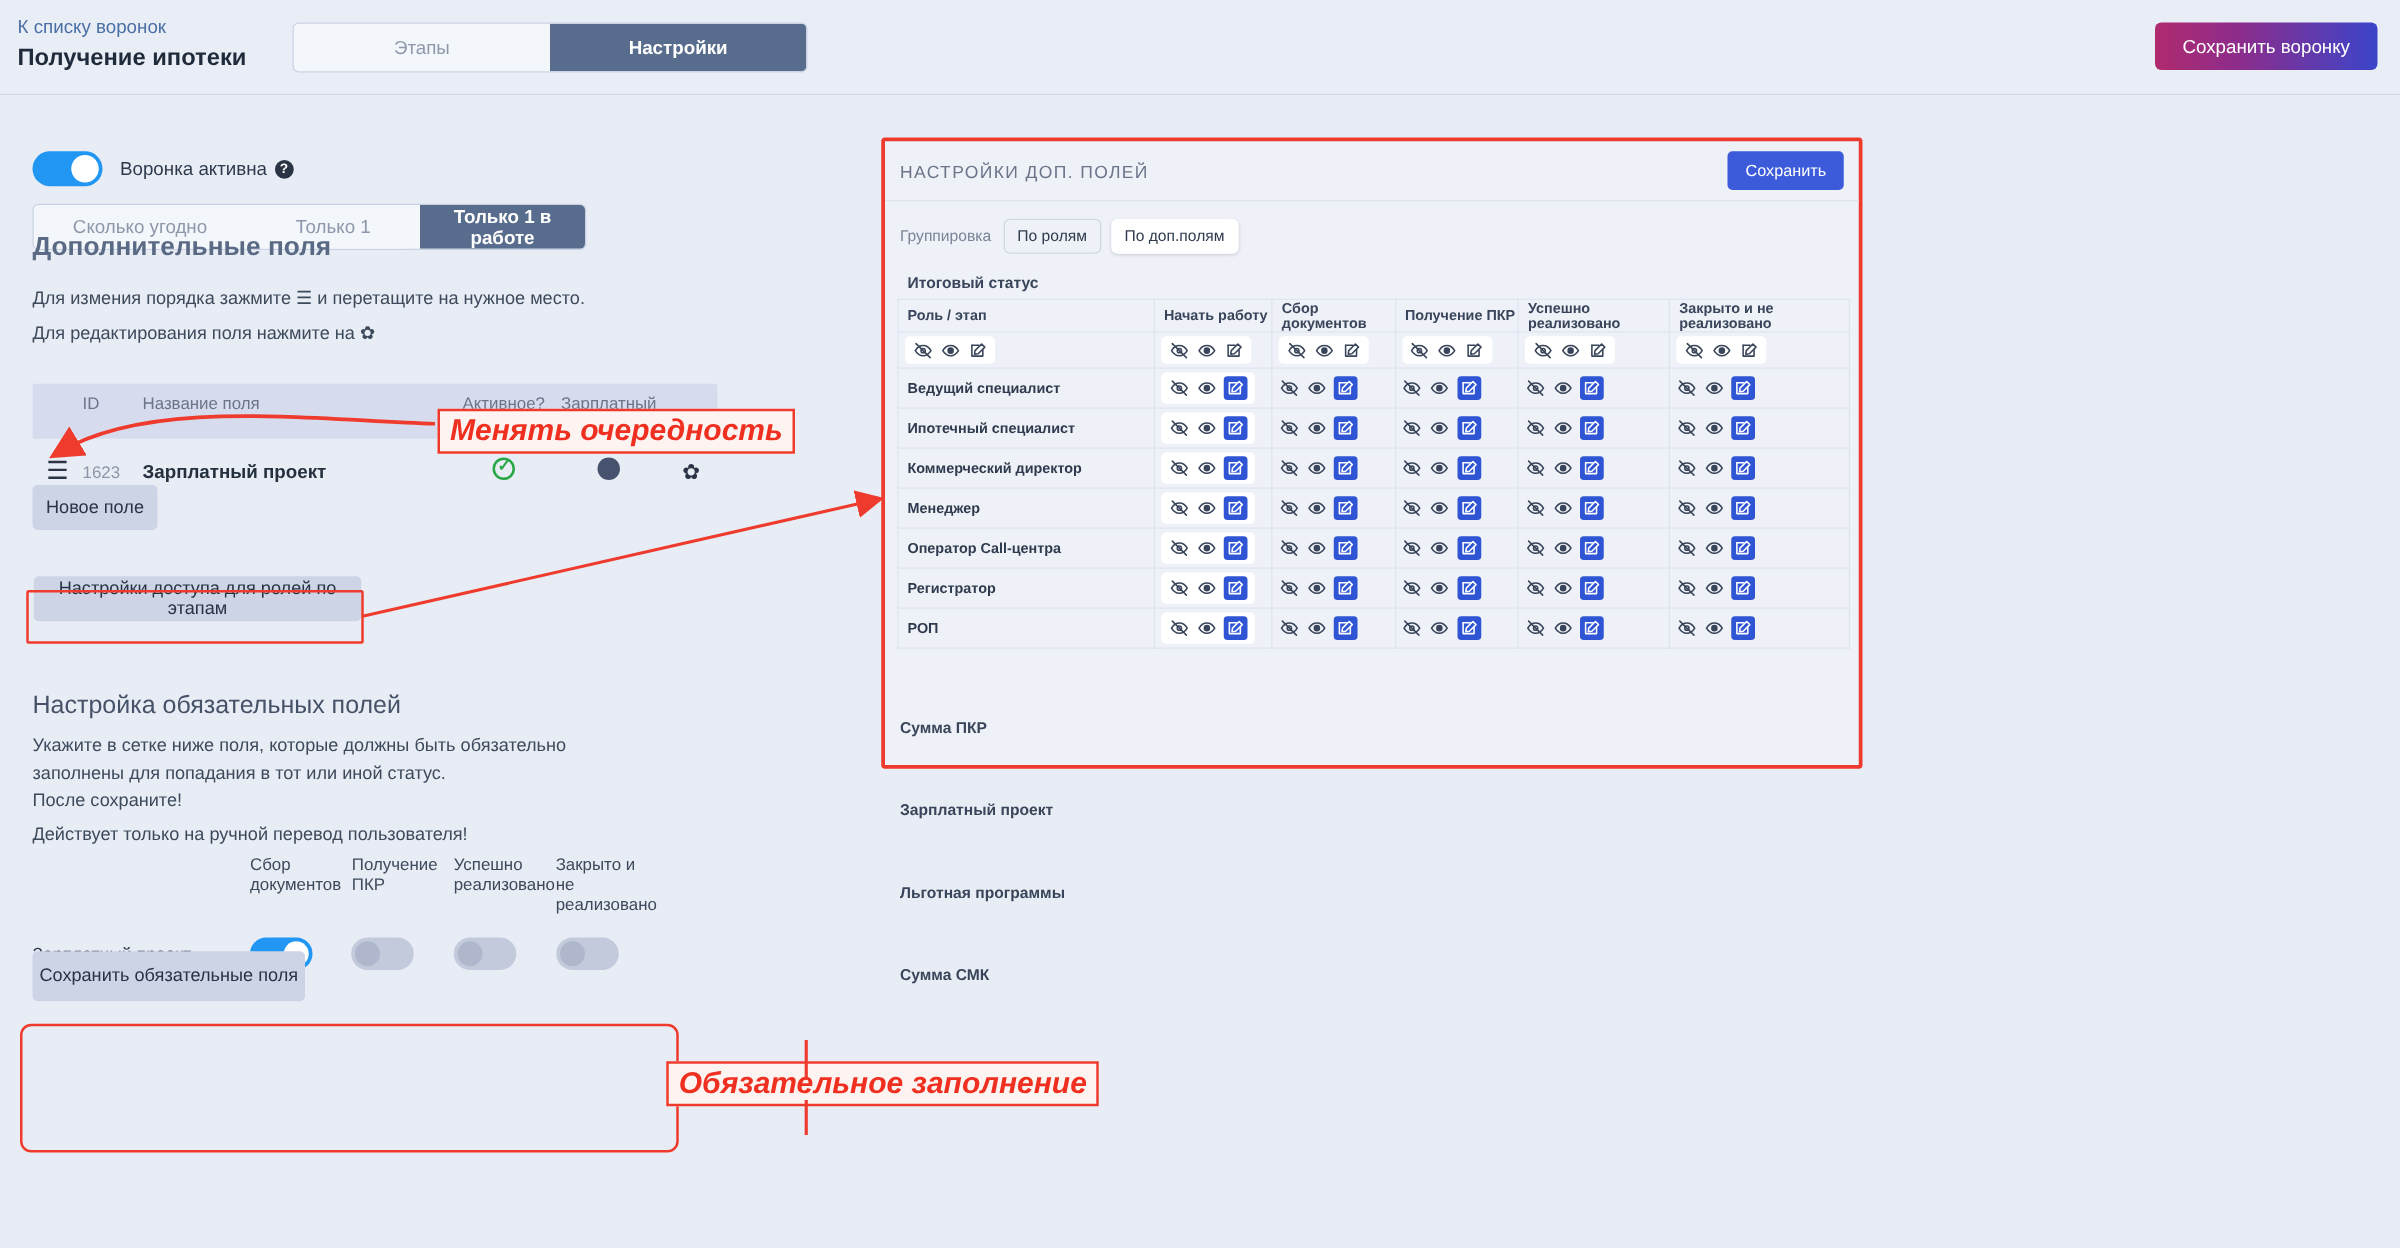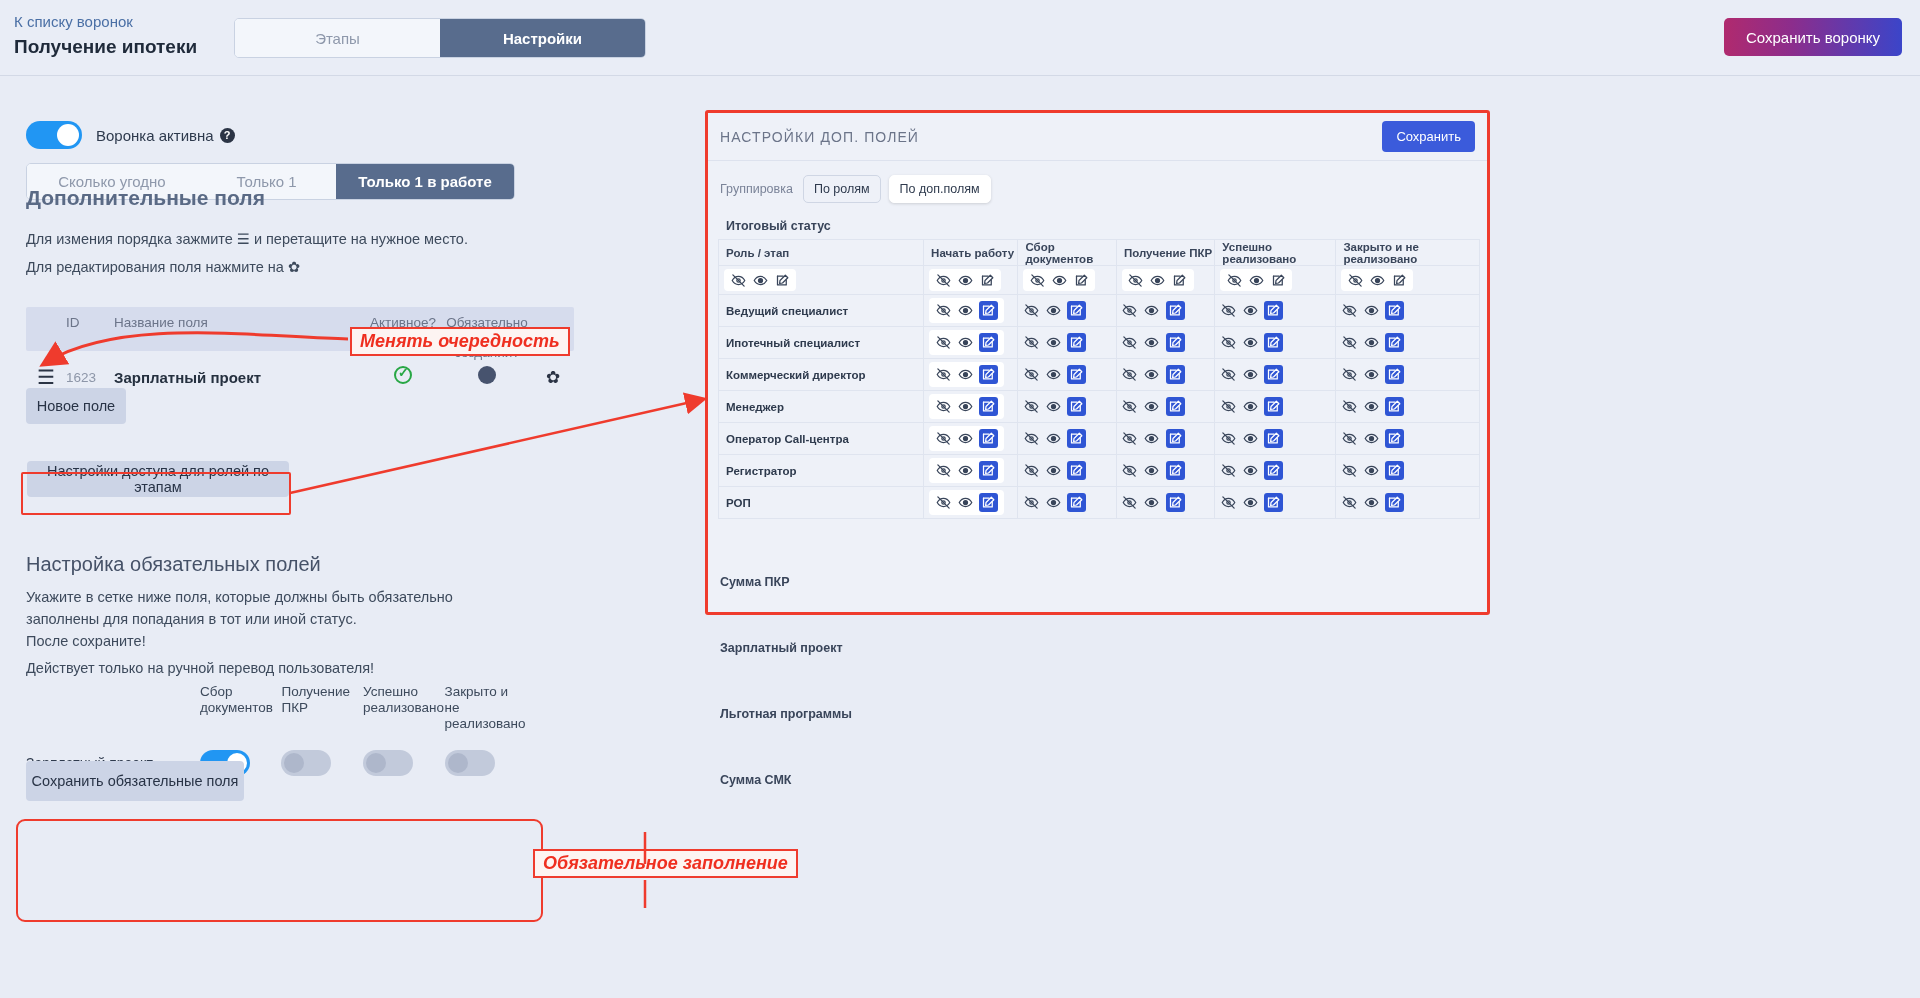--- a/index.html
+++ b/index.html
@@ -36,21 +36,21 @@
   .segbtn {
     font-size: 15px; color: #8e98ab; background: #f3f6fb;
     border: none; cursor: pointer;
     font-family: "Liberation Sans", sans-serif;
     display: flex; align-items: center; justify-content: center;
   }
   .segctl.top .segbtn { height: 38px; width: 205px; }
   .segctl.sub .segbtn { height: 35px; }
   .segctl.sub .segbtn:nth-child(1) { width: 170px; }
   .segctl.sub .segbtn:nth-child(2) { width: 113px; }
-  .segctl.sub .segbtn:nth-child(3) { width: 178px; }
+  .segctl.sub .segbtn:nth-child(3) { width: 132px; }
   .segbtn.active { background: #586c8d; color: #ffffff; font-weight: bold; }
   .save-funnel {
     position: absolute; right: 18px; top: 18px;
     height: 38px; padding: 0 22px; border: none; border-radius: 5px;
     background: linear-gradient(90deg, #b02a6e 0%, #8c2d8c 38%, #3b45c9 100%);
     color: #fff; font-size: 15px; cursor: pointer;
     font-family: "Liberation Sans", sans-serif;
   }
 
   
@@ -197,21 +197,21 @@
   .rp-fields div {
     font-size: 12.5px; font-weight: bold; color: #39455a;
     padding: 8px 0;
     margin-top: 36px;
   }
 
   
   .anno {
     position: absolute; border: 2px solid #ef3b2d; background: #fdf4f2;
     color: #ef2f20; font-weight: bold; font-style: italic;
-    font-size: 18px; padding: 2px 8px; white-space: nowrap;
+    font-size: 24px; padding: 2px 8px; white-space: nowrap;
   }
   .anno-order { left: 350px; top: 327px; }
   .anno-req   { left: 533px; top: 849px; }
   .hl-box {
     position: absolute; border: 2px solid #ef3b2d; border-radius: 2px;
   }
   .hl-access { left: 21px; top: 472px; width: 270px; height: 43px; }
   .hl-reqgrid{ left: 16px; top: 819px; width: 527px; height: 103px; border-radius: 9px; }
   svg.arrows { position: absolute; left: 0; top: 0; width: 1920px; height: 998px; pointer-events: none; }
 </style>
@@ -252,21 +252,21 @@
     <div class="para" style="top:152px;">Для измения порядка зажмите ☰ и перетащите на нужное место.</div>
     <div class="para" style="top:180px;">Для редактирования поля нажмите на ✿</div>
 
     <div class="fields-table">
       <div class="ft-head">
         <span class="c-drag"></span>
         <span class="c-id">ID</span>
         <span class="c-name">Название поля</span>
         <span class="c-act">Активное?</span>
         <span class="c-req">
-          <span style="display:block">Обязательно</span>
+          <span style="display:block">Зарплатный</span>
           <span style="display:block">при создании?</span>
         </span>
         <span class="c-gear"></span>
       </div>
       <div class="ft-body">
         <span class="c-drag"><span class="burger">☰</span></span>
         <span class="c-id">1623</span>
         <span class="c-name">Зарплатный проект</span>
         <span class="c-act"><span class="chk-ok"></span></span>
         <span class="c-req"><span class="dot-dark"></span></span>

